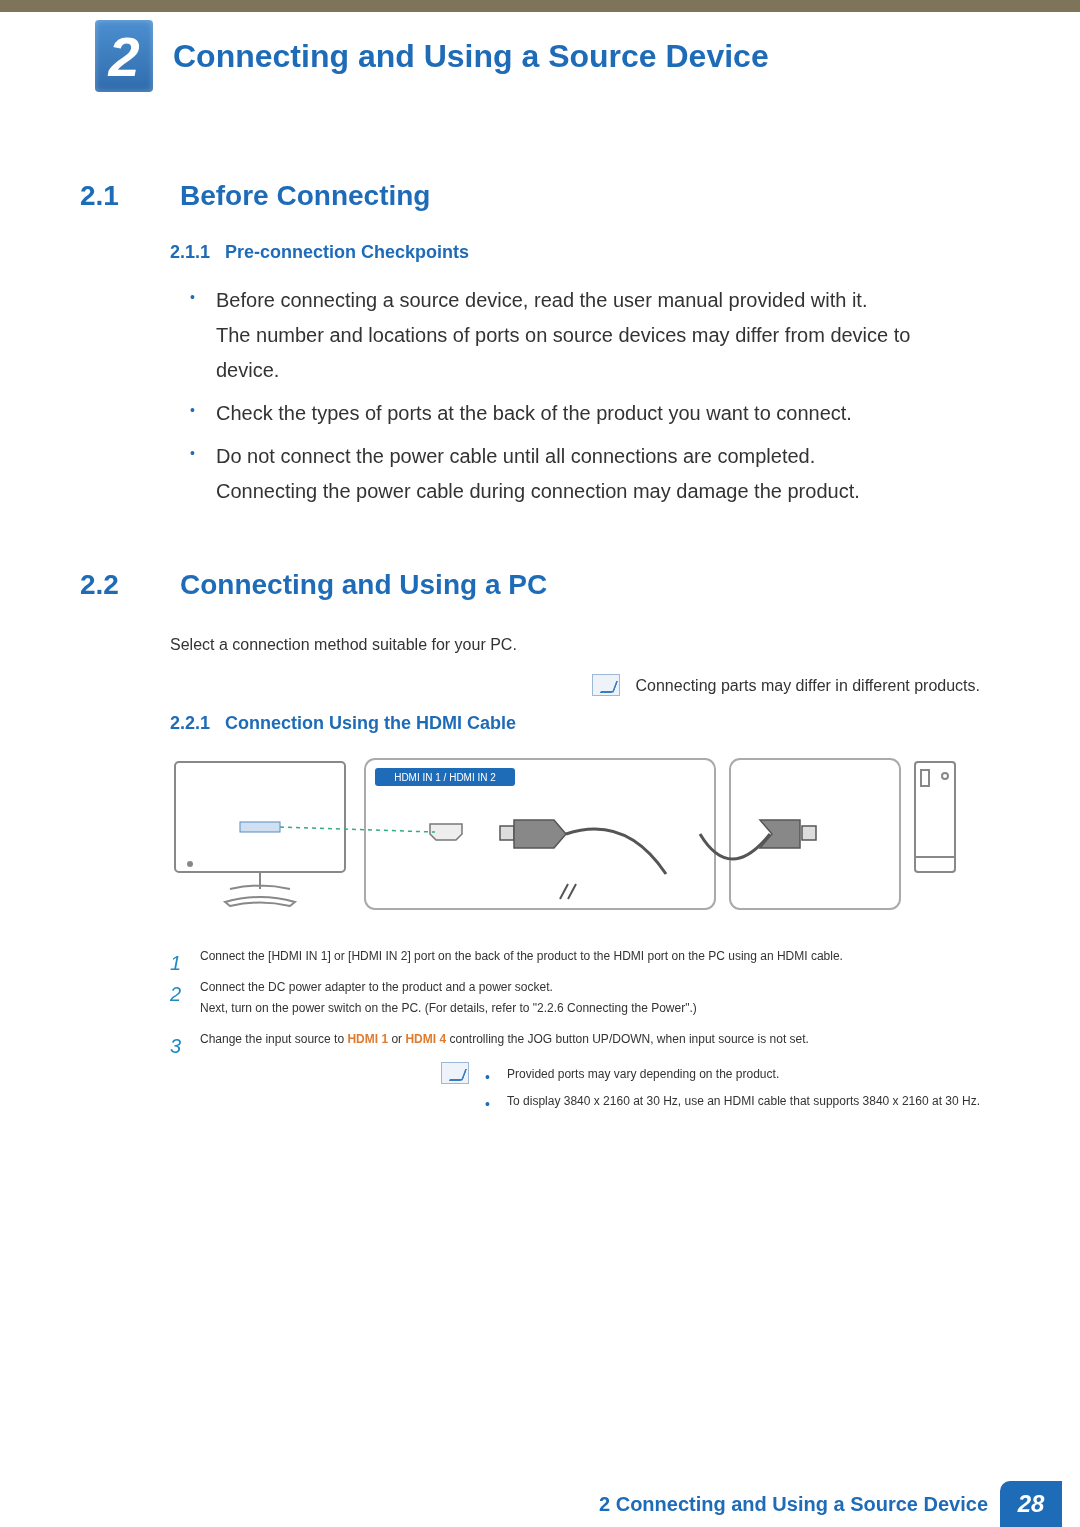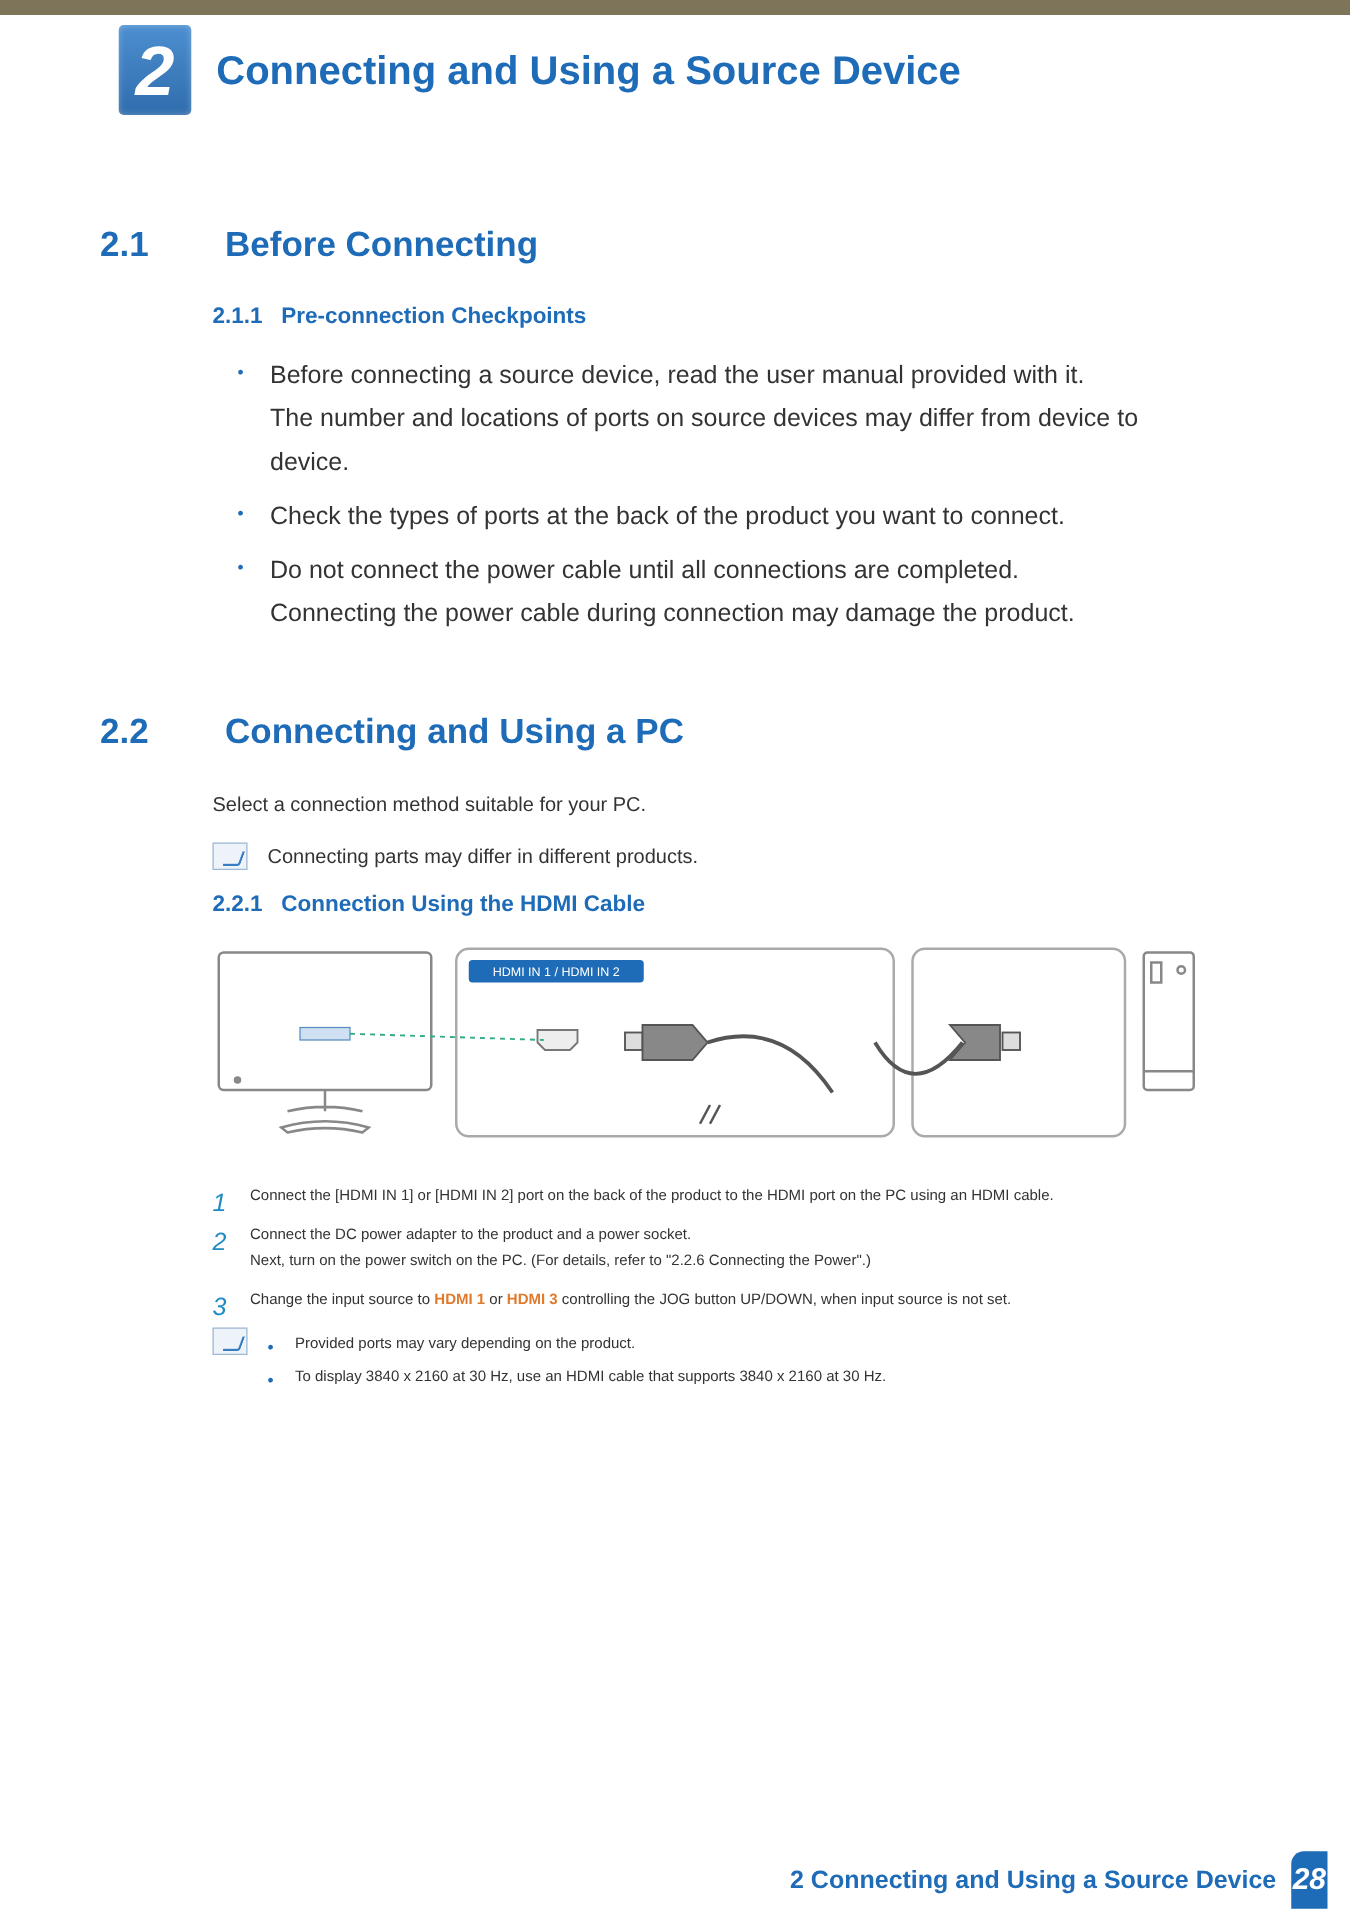--- a/index.html
+++ b/index.html
@@ -104,20 +104,21 @@
     font-size: 16px;
     line-height: 1.7;
     margin-bottom: 14px;
   }
   .note-row {
     display: flex;
     gap: 16px;
     margin-left: 90px;
     margin-bottom: 14px;
     align-items: flex-start;
+    justify-content: flex-end;
   }
   .note-icon {
     width: 28px;
     height: 22px;
     background: #eef3f9;
     border: 1px solid #9db8d4;
     position: relative;
     flex-shrink: 0;
     margin-top: 2px;
   }
@@ -193,21 +194,21 @@
     align-items: stretch;
   }
   .footer-text {
     color: #1e6bb8;
     font-size: 20px;
     font-weight: bold;
     align-self: center;
     padding-right: 12px;
   }
   .page-badge {
-    width: 29px;
+    width: 62px;
     background: #1e6bb8;
     border-top-left-radius: 10px;
     color: #fff;
     display: flex;
     align-items: center;
     justify-content: center;
     font-size: 24px;
     font-weight: bold;
     font-style: italic;
     margin-right: 18px;
@@ -319,21 +320,21 @@
 
     <ol class="steps">
       <li>
         <span>Connect the [HDMI IN 1] or [HDMI IN 2] port on the back of the product to the HDMI port on the PC using an HDMI cable.</span>
       </li>
       <li>
         <span>Connect the DC power adapter to the product and a power socket.</span><br>
         <span>Next, turn on the power switch on the PC. (For details, refer to "2.2.6     Connecting the Power".)</span>
       </li>
       <li>
-        <span>Change the input source to </span><span class="hdmi-label">HDMI 1</span><span> or </span><span class="hdmi-label">HDMI 3</span><span> controlling the JOG button UP/DOWN, when input source is not set.</span>
+        <span>Change the input source to </span><span class="hdmi-label">HDMI 1</span><span> or </span><span class="hdmi-label">HDMI 4</span><span> controlling the JOG button UP/DOWN, when input source is not set.</span>
       </li>
     </ol>
 
     <div class="note-row" style="margin-top:10px">
       <div class="note-icon"></div>
       <ul class="inner">
         <li>
           <span>Provided ports may vary depending on the product.</span>
         </li>
         <li>

